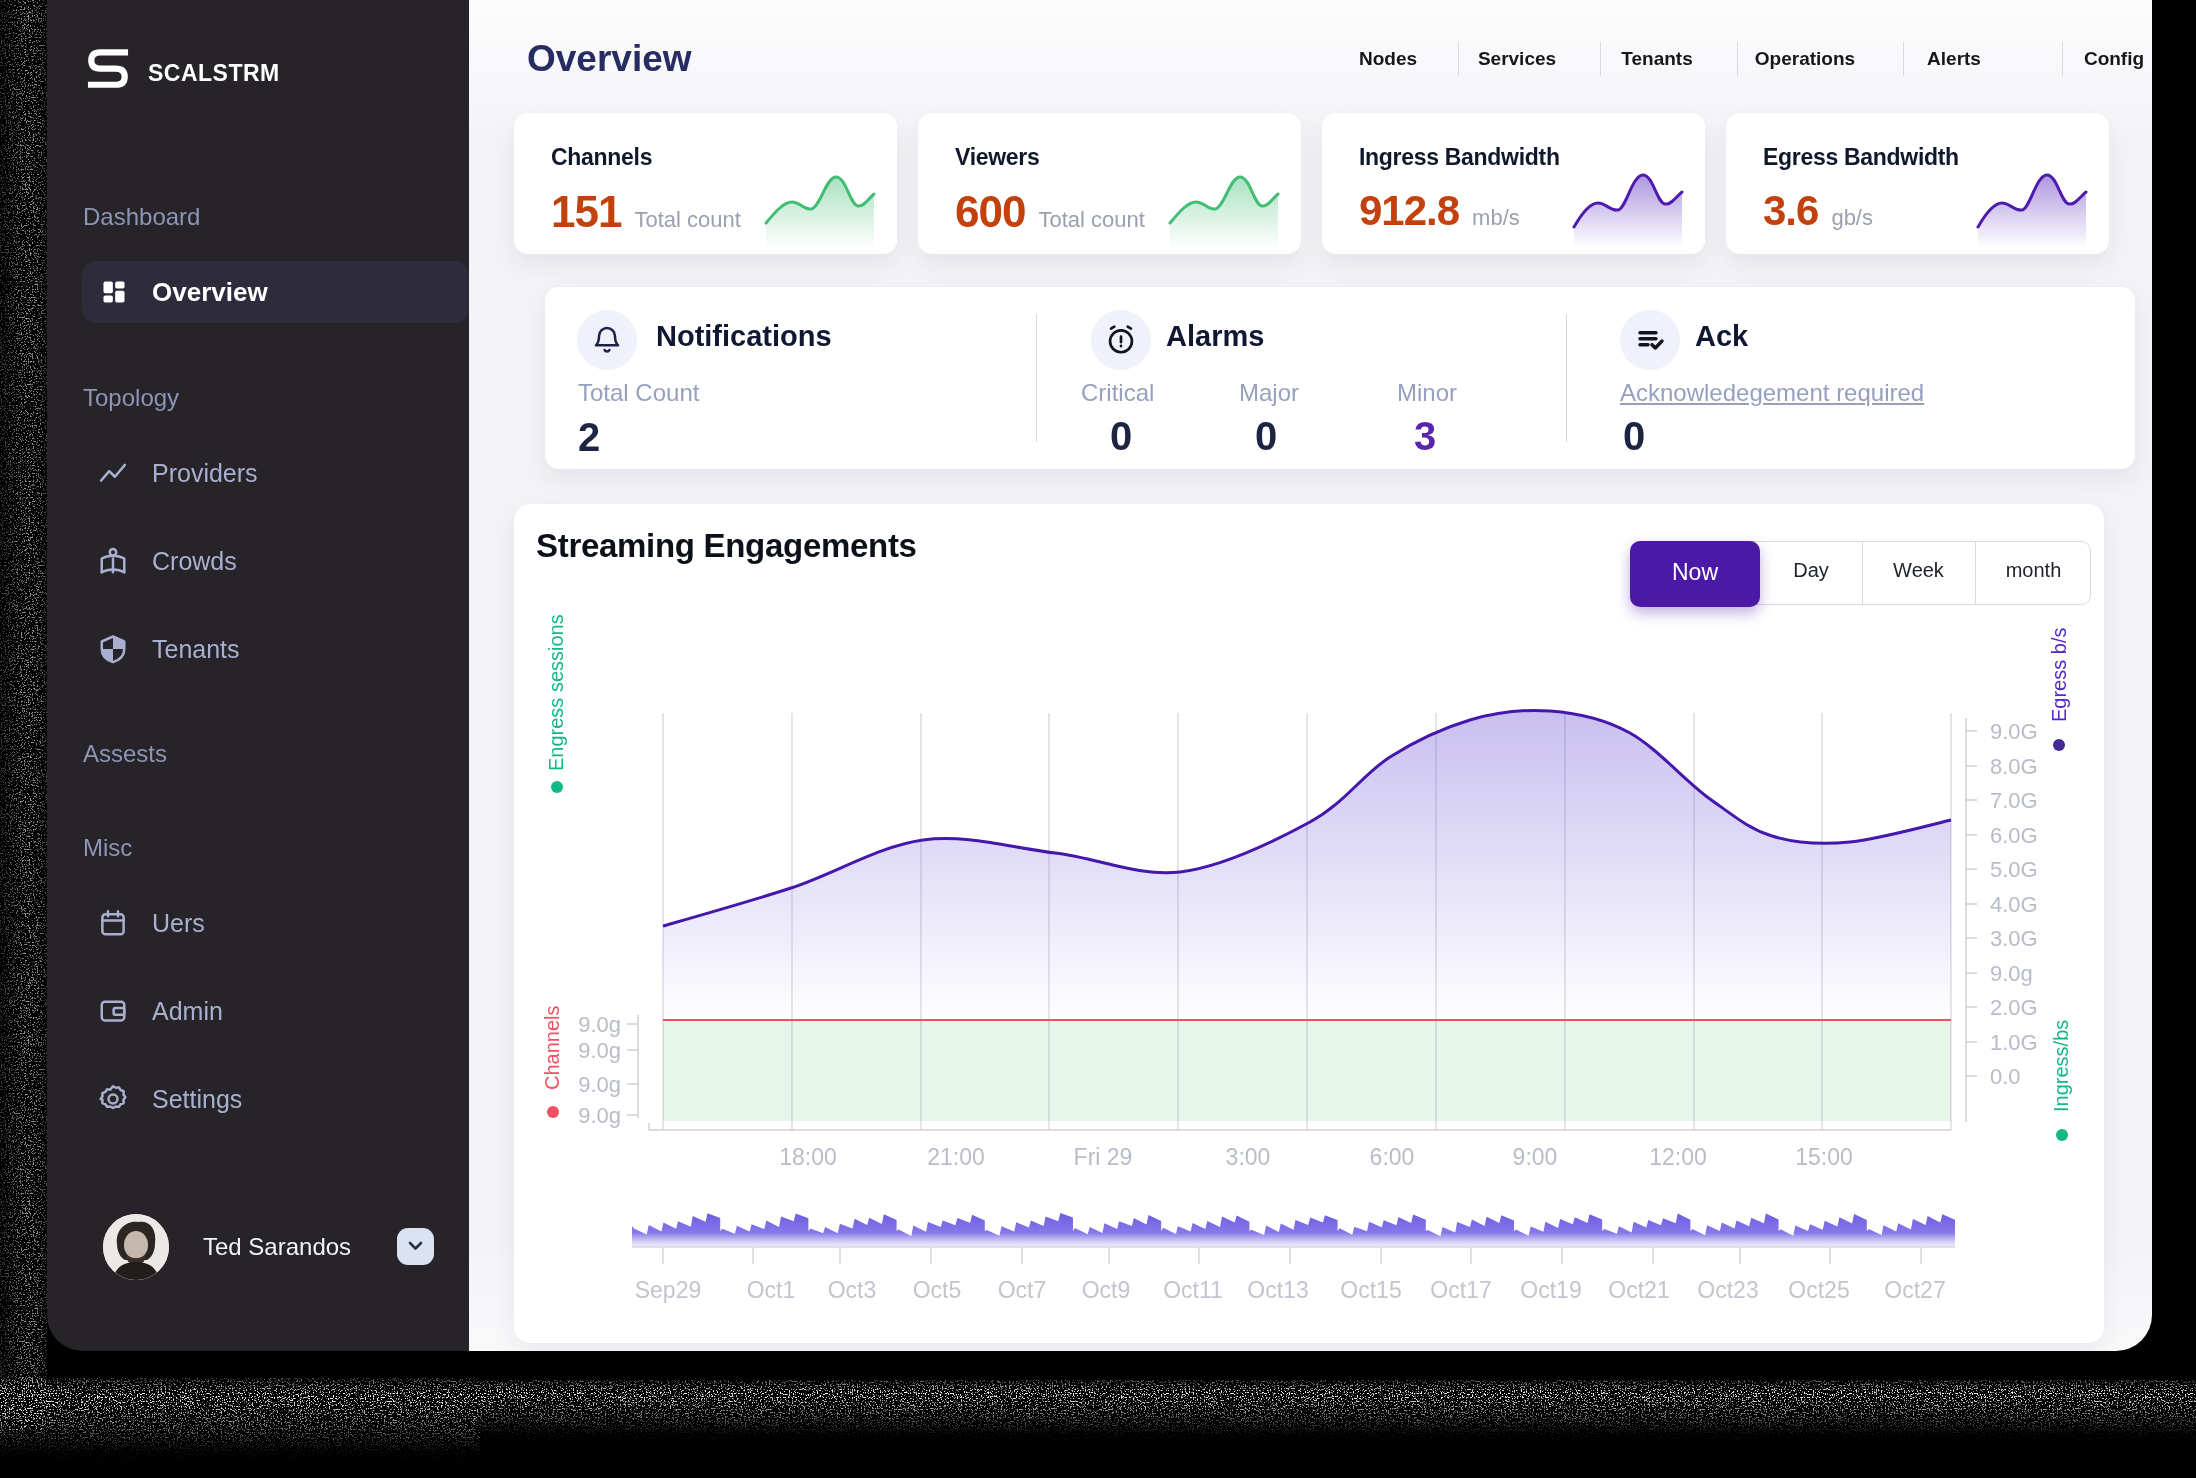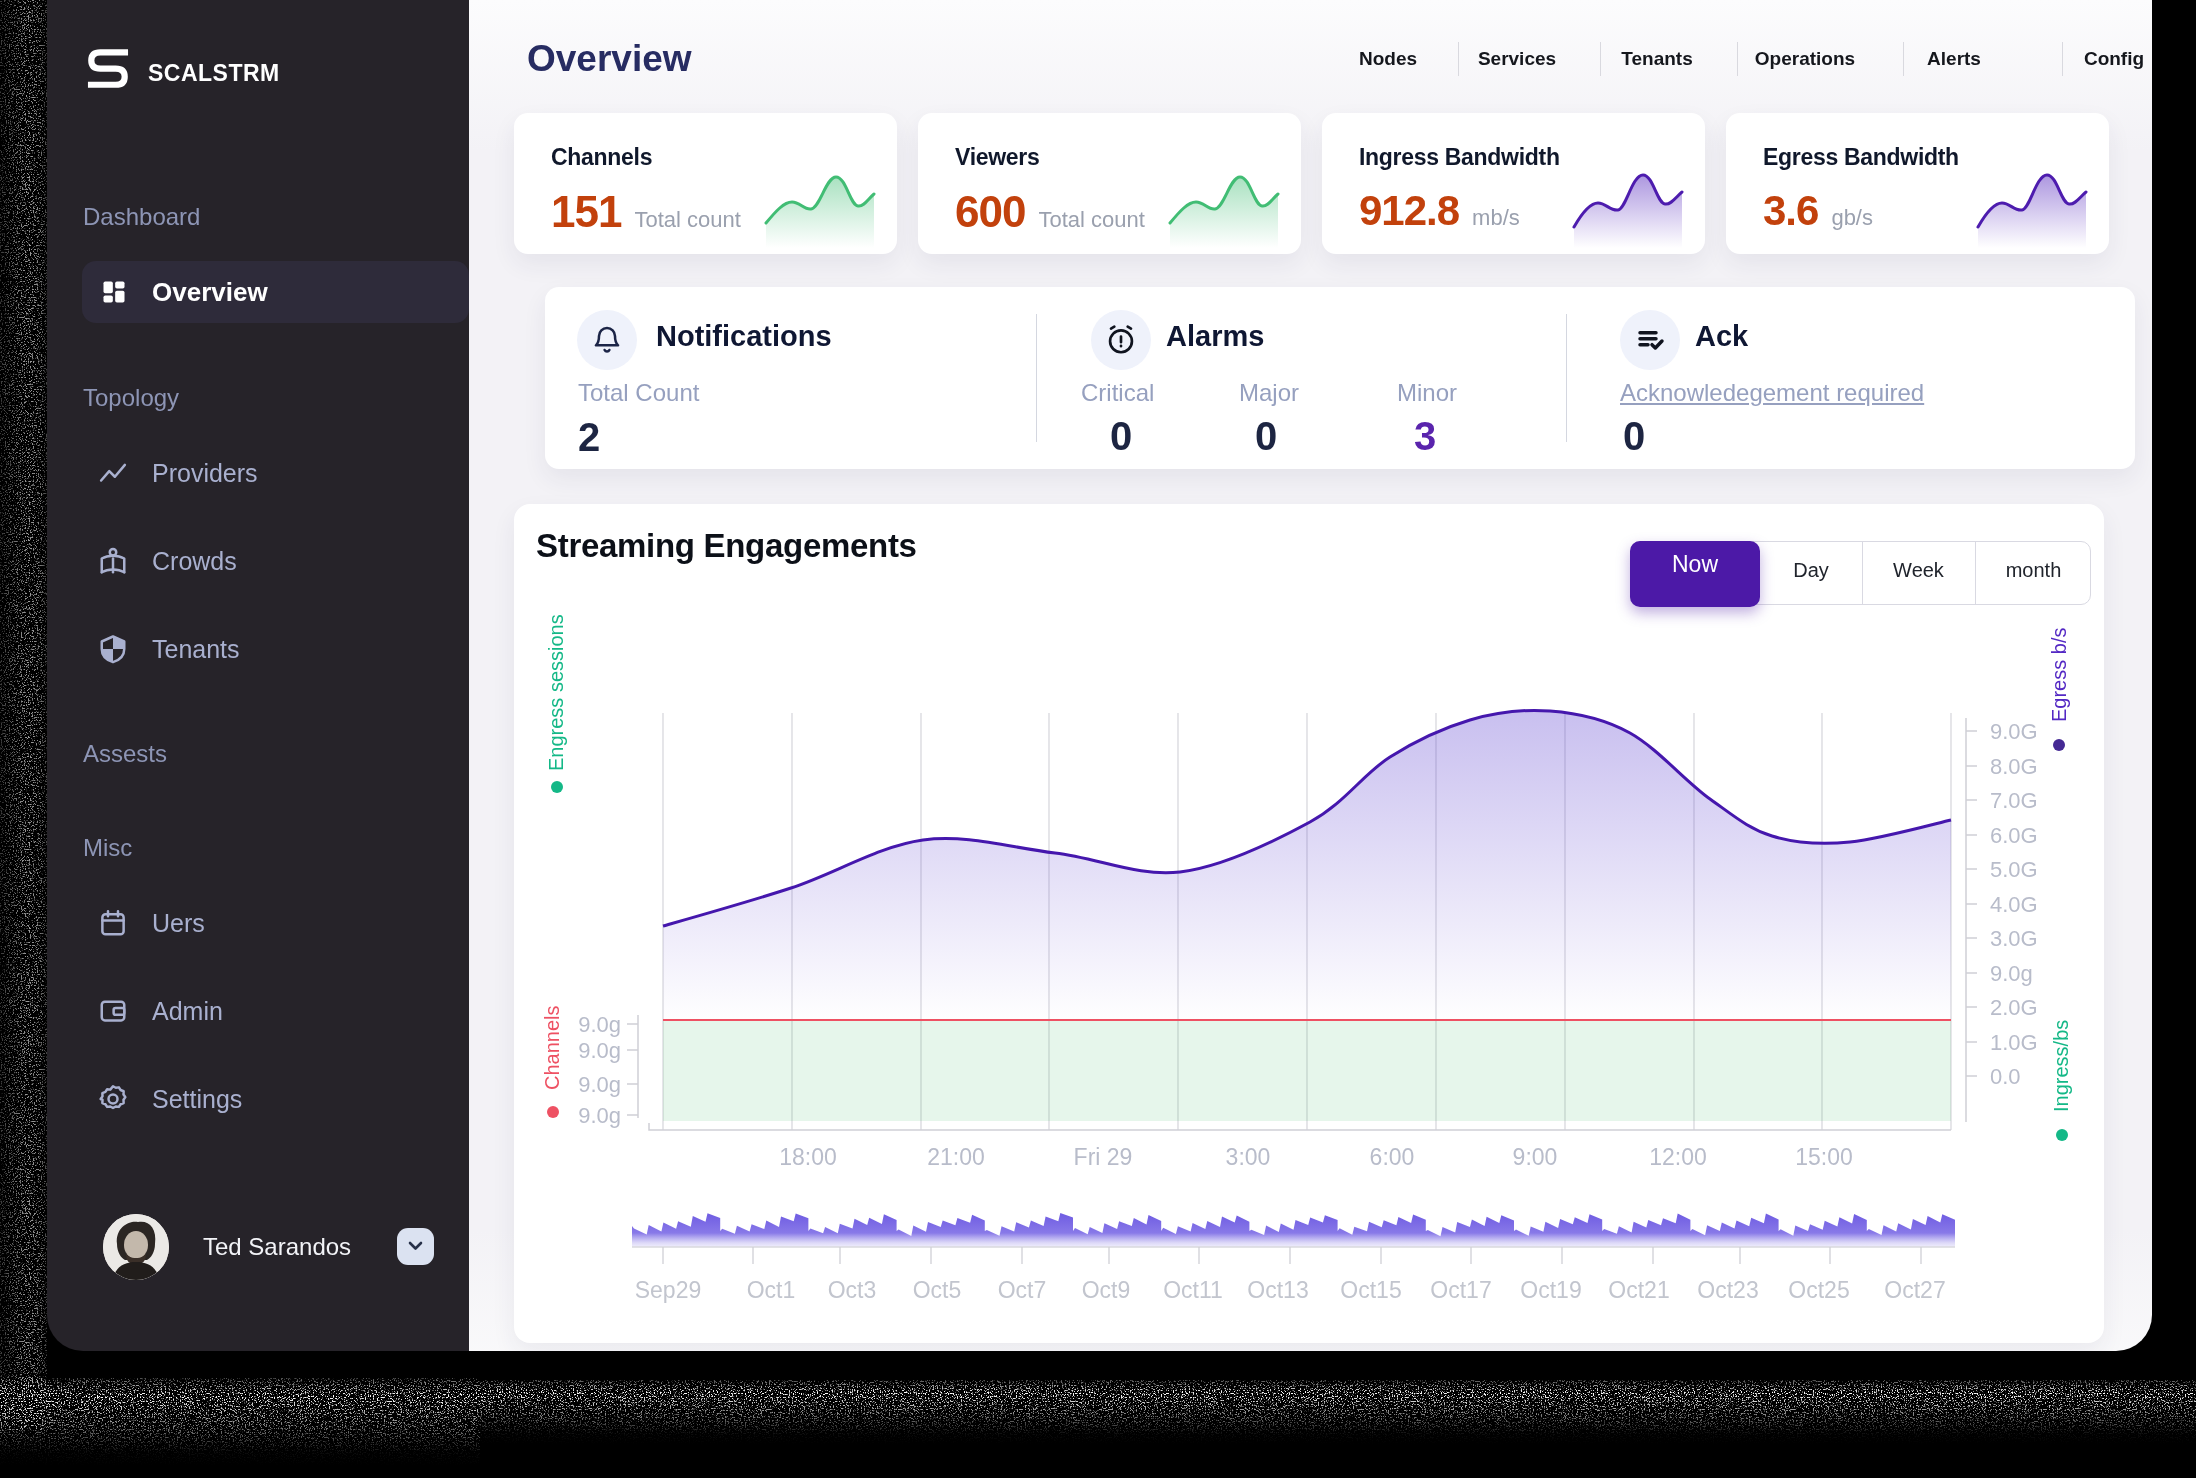--- a/index.html
+++ b/index.html
@@ -289,21 +289,21 @@
             </div>
           <div class="tsep" style="left:231px;"></div>
           <div class="tseg" style="left:231px; width:113px;">
               <span class="tlab">Week</span>
             </div>
           <div class="tsep" style="left:344px;"></div>
           <div class="tseg" style="left:344px; width:117px;">
               <span class="tlab">month</span>
             </div>
           <div id="tnow">
-              <span class="tlab" style="margin-top:10px;">Now</span>
+              <span class="tlab" style="margin-top:18px;">Now</span>
             </div>
         </div>
         <svg id="chart" width="1590" height="839" viewBox="0 0 1590 839" style="position:absolute;left:0;top:0;">
           <defs>
             <linearGradient id="ga" x1="0" y1="204" x2="0" y2="515" gradientUnits="userSpaceOnUse">
               <stop offset="0" stop-color="#5b3fd0" stop-opacity="0.33"></stop>
               <stop offset="1" stop-color="#5b3fd0" stop-opacity="0"></stop>
             </linearGradient>
             <linearGradient id="gm" x1="0" y1="712" x2="0" y2="746" gradientUnits="userSpaceOnUse">
               <stop offset="0" stop-color="#7260e3" stop-opacity="1"></stop>

